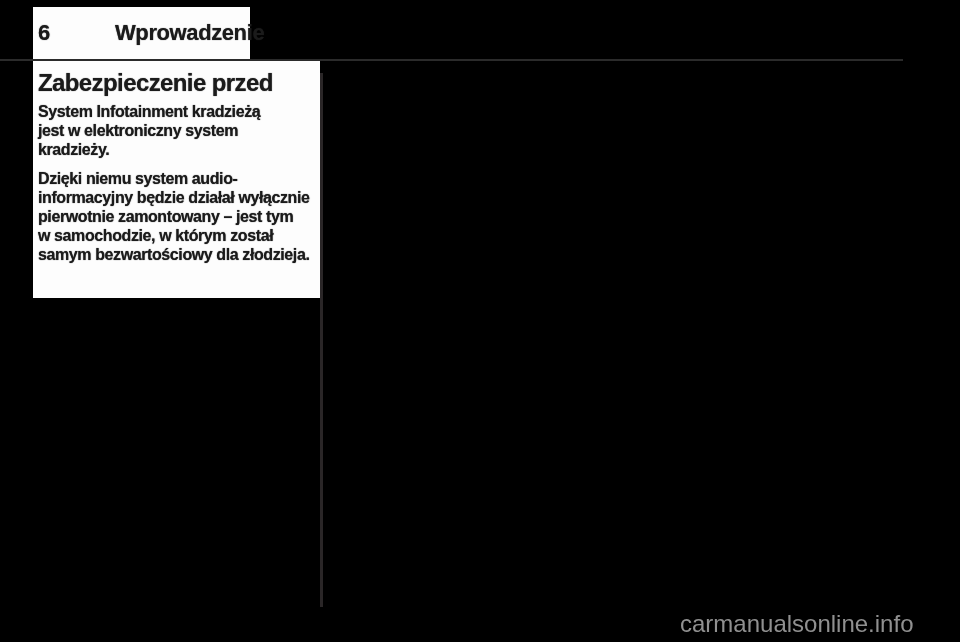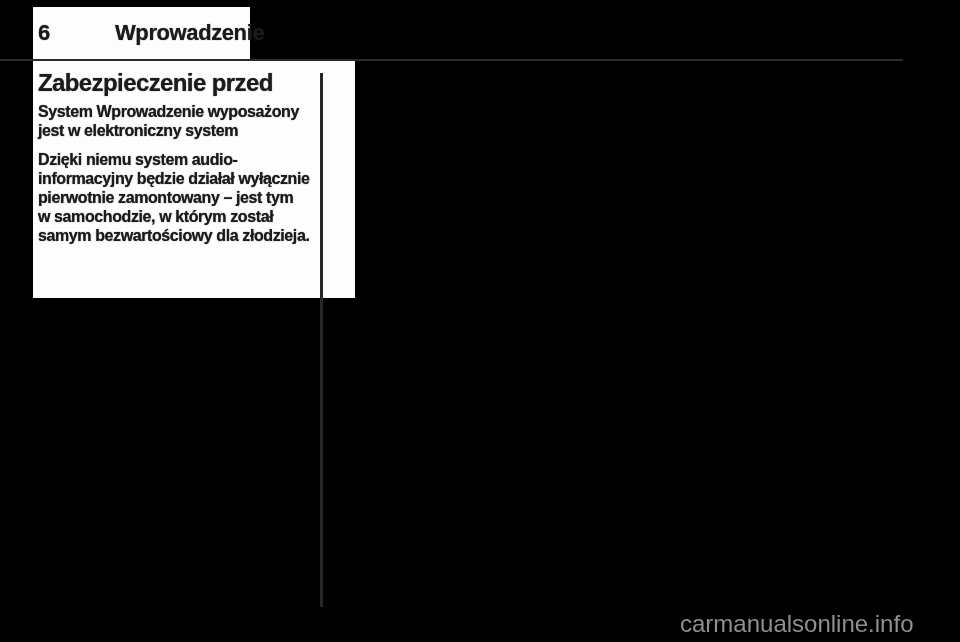--- a/index.html
+++ b/index.html
@@ -20,21 +20,21 @@
   .paper-patch {
     position: absolute;
     background: #fdfdfd;
   }
   .header-patch {
     left: 33px; top: 7px;
     width: 217px; height: 52px;
   }
   .column-patch {
     left: 33px; top: 61px;
-    width: 322px; height: 237px;
+    width: 287px; height: 237px;
     overflow: hidden;
   }
 
   
   .hrule {
     position: absolute;
     left: 0; top: 59px;
     width: 903px; height: 2px;
     background: #2b2b2b;
   }
@@ -110,22 +110,23 @@
   <span class="ink section-title">Wprowadzenie</span>
 
   <div class="hrule"></div>
 
   <div class="paper-patch column-patch">
     <div class="article">
       <div class="heading-block">
         <div class="ink heading-line">Zabezpieczenie przed</div>
       </div>
       <div class="para">
-        <div class="ink body-line">System Wprowadzenie wyposażony</div>
+        <div class="ink body-line">System Infotainment kradzieżą</div>
         <div class="ink body-line">jest w elektroniczny system</div>
+        <div class="ink body-line">kradzieży.</div>
       </div>
       <div class="para">
         <div class="ink body-line">Dzięki niemu system audio-</div>
         <div class="ink body-line">informacyjny będzie działał wyłącznie</div>
         <div class="ink body-line">pierwotnie zamontowany – jest tym</div>
         <div class="ink body-line">w samochodzie, w którym został</div>
         <div class="ink body-line">samym bezwartościowy dla złodzieja.</div>
       </div>
     </div>
   </div>

